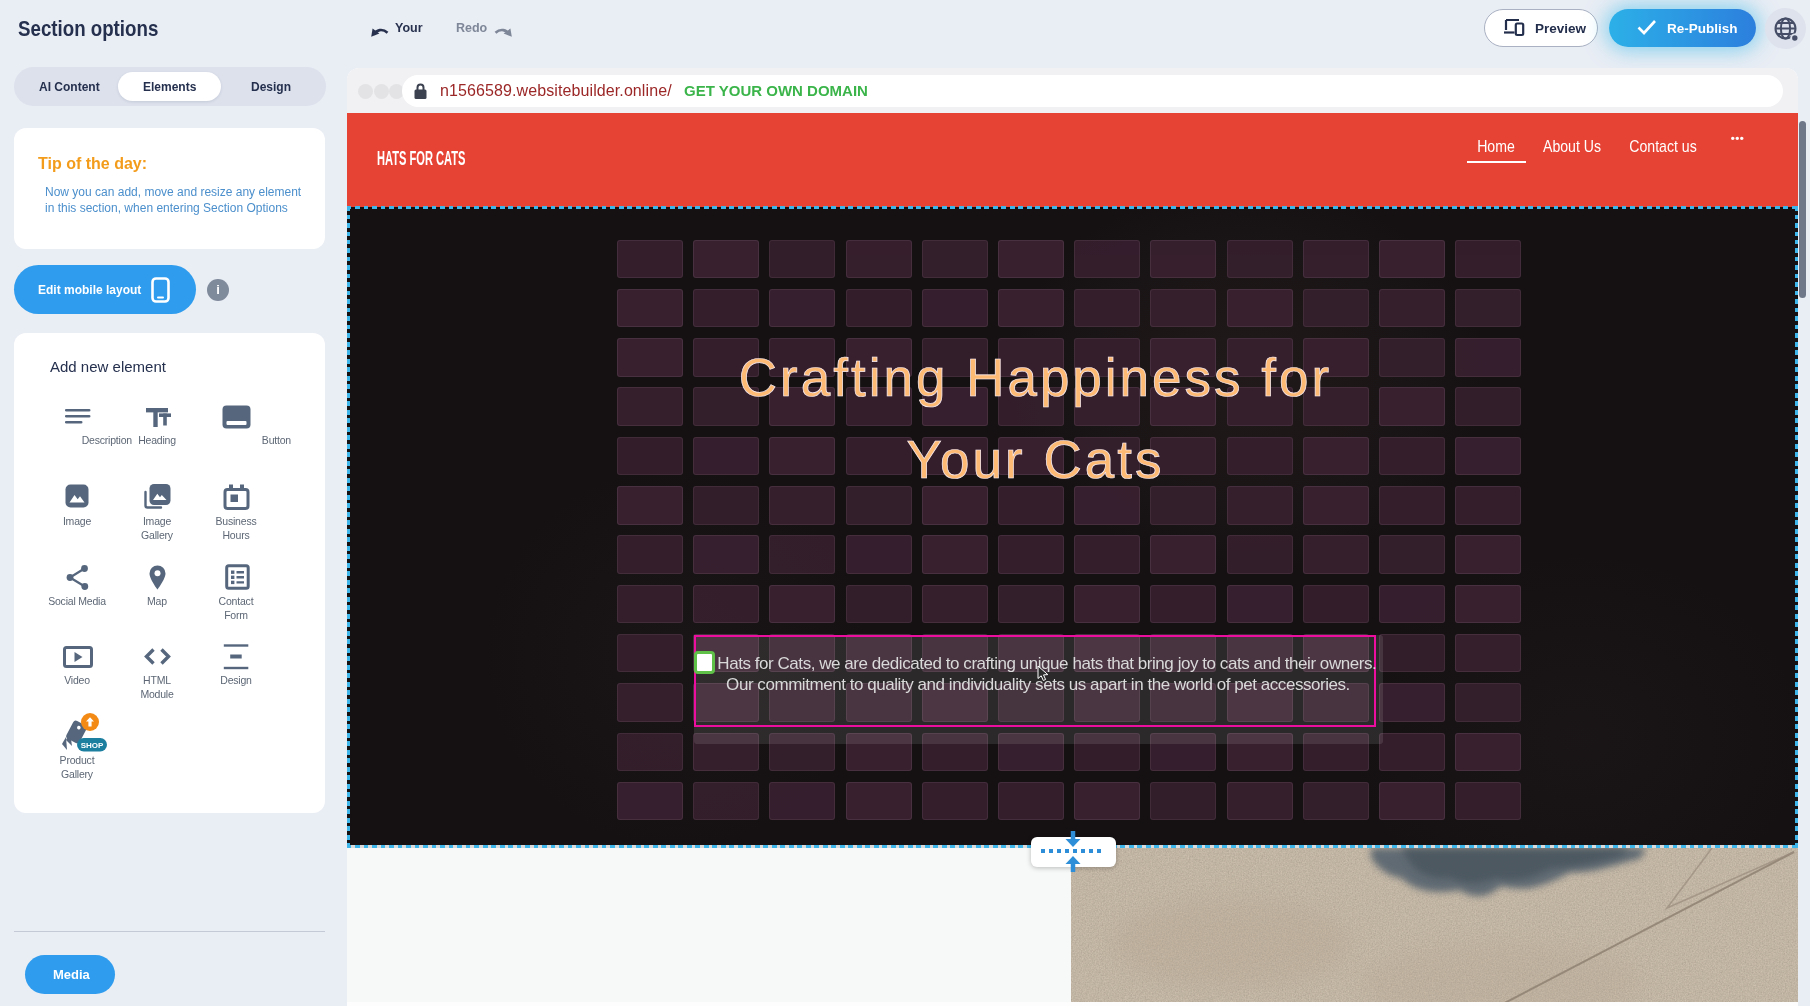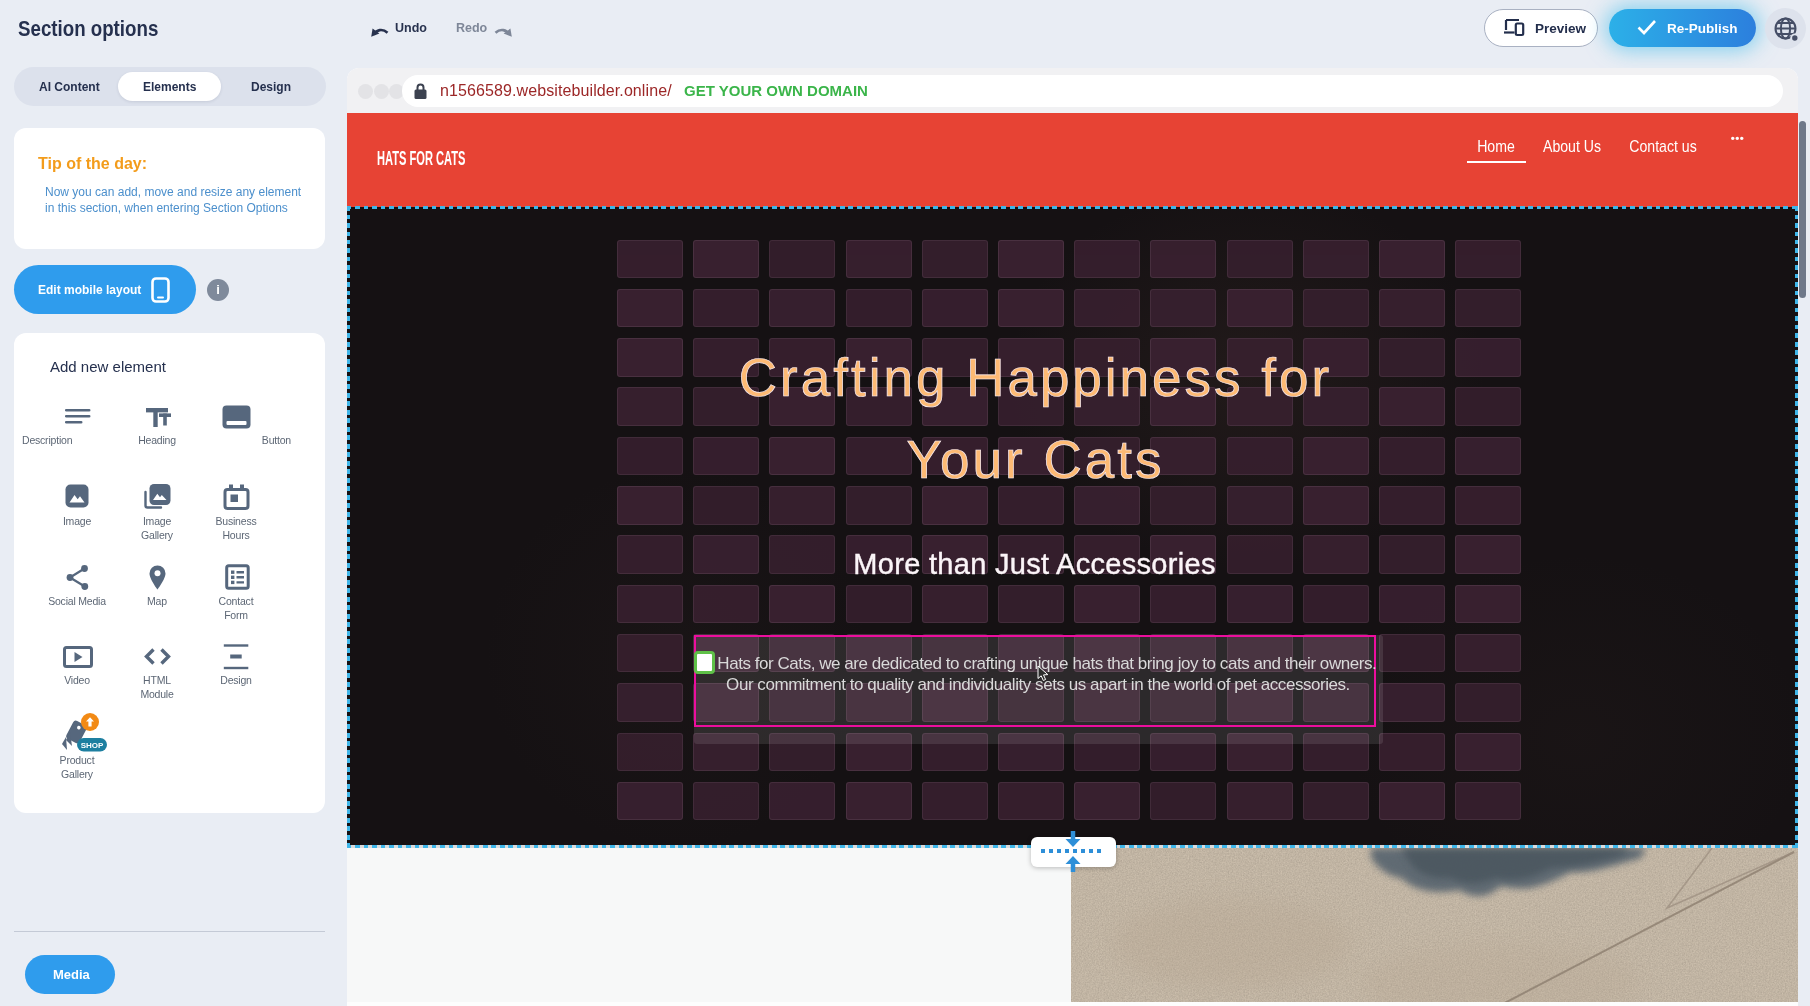--- a/index.html
+++ b/index.html
@@ -11,21 +11,21 @@
 </head>
 <body>
 
 <div class="abs" style="left:18px;top:17px;font-size:21.5px;font-weight:bold;color:#25304e;transform:scaleX(0.87);transform-origin:left;">Section options</div>
 
 <div class="abs" style="left:370px;top:18px;width:200px;height:24px;">
   <svg class="abs" style="left:1px;top:8px;" width="20" height="12" viewBox="0 0 20 12">
     <path d="M2.8 8.8 C 5.2 3.6, 11.5 2.2, 16.5 6.8" fill="none" stroke="#28324e" stroke-width="2.6"></path>
     <path d="M0.2 10.8 L1.6 2.6 L8.4 7.4 Z" fill="#28324e"></path>
   </svg>
-  <span class="abs" style="left:25px;top:3px;font-size:12.5px;font-weight:bold;color:#28324e;">Undo</span>
+  <span class="abs" style="left:25px;top:3px;font-size:12.5px;font-weight:bold;color:#28324e;">Your</span>
   <span class="abs" style="left:86px;top:3px;font-size:12.5px;font-weight:bold;color:#7e8798;">Redo</span>
   <svg class="abs" style="left:122px;top:8px;" width="20" height="12" viewBox="0 0 20 12">
     <path d="M17.2 8.8 C 14.8 3.6, 8.5 2.2, 3.5 6.8" fill="none" stroke="#7e8798" stroke-width="2.6"></path>
     <path d="M19.8 10.8 L18.4 2.6 L11.6 7.4 Z" fill="#7e8798"></path>
   </svg>
 </div>
 
 <div class="abs" style="left:1484px;top:9px;width:114px;height:38px;border:1px solid #a9b1c2;border-radius:19px;background:#fff;"></div>
 <svg class="abs" style="left:1502px;top:17px;" width="24" height="22" viewBox="0 0 24 22">
   <path d="M4 3 H17 M4 3 V13" fill="none" stroke="#232e4c" stroke-width="2.2"></path>
@@ -66,21 +66,21 @@
   <path d="M7 20.5 h5" stroke="#fff" stroke-width="2" stroke-linecap="round"></path>
 </svg>
 <div class="abs" style="left:207px;top:279px;width:22px;height:22px;border-radius:50%;background:#7f8a9b;color:#fff;font-size:13px;font-weight:bold;text-align:center;line-height:22px;">i</div>
 
 <div class="abs" style="left:14px;top:333px;width:311px;height:480px;background:#fff;border-radius:12px;"></div>
 <div class="abs" style="left:50px;top:358px;font-size:15px;color:#25304e;">Add new element</div>
 
 <svg class="abs" style="left:65px;top:408px;" width="26" height="20" viewBox="0 0 26 20">
 <path d="M1.2 2.2 h23 M1.2 8.2 h23 M1.2 14.2 h15" stroke="#56677d" stroke-width="2.6" stroke-linecap="round"></path>
   </svg>
-<div class="abs" style="left:22px;top:434px;width:110px;text-align:left;font-size:10.5px;letter-spacing:-0.2px;line-height:13.5px;color:#5d6775;">Description</div>
+<div class="abs" style="left:22px;top:434px;width:110px;text-align:right;font-size:10.5px;letter-spacing:-0.2px;line-height:13.5px;color:#5d6775;">Description</div>
 <svg class="abs" style="left:144px;top:406px;" width="28" height="24" viewBox="0 0 28 24">
 <path d="M2 4.2 h22" stroke="#56677d" stroke-width="4.4"></path>
 <path d="M11.5 2 v19" stroke="#56677d" stroke-width="4.4"></path>
 <path d="M15 9.2 h12" stroke="#56677d" stroke-width="3.6"></path>
 <path d="M21 7.5 v12" stroke="#56677d" stroke-width="3.6"></path>
   </svg>
 <div class="abs" style="left:102px;top:434px;width:110px;text-align:center;font-size:10.5px;letter-spacing:-0.2px;line-height:13.5px;color:#5d6775;">Heading</div>
 <svg class="abs" style="left:222px;top:405px;" width="29" height="24" viewBox="0 0 29 24">
 <rect x="0.5" y="0.5" width="28" height="23" rx="4" fill="#56677d"></rect>
 <rect x="4.5" y="16" width="20" height="4" rx="1" fill="#fff"></rect>
@@ -323,21 +323,20 @@
         <i style="left:574.8px;top:574.8px;opacity:0.9"></i>
         <i style="left:651.0px;top:574.8px;opacity:0.92"></i>
         <i style="left:727.2px;top:574.8px;opacity:1.0"></i>
         <i style="left:803.4px;top:574.8px;opacity:0.85"></i>
         <i style="left:879.6px;top:574.8px;opacity:0.95"></i>
         <i style="left:955.8px;top:574.8px;opacity:0.88"></i>
         <i style="left:1032.0px;top:574.8px;opacity:1.0"></i>
         <i style="left:1108.2px;top:574.8px;opacity:0.9"></i>
       </div>
     <div class="abs" style="left:-37px;top:130px;width:1451px;text-align:center;font-size:53px;line-height:82px;color:#fdba74;letter-spacing:3px;-webkit-text-stroke:0.7px #f8ecf3;">Crafting Happiness for<br>Your Cats</div>
-    <div class="abs" style="left:-38px;top:340px;width:1451px;text-align:center;font-size:29px;line-height:34px;letter-spacing:0.3px;color:#fbf5f8;-webkit-text-stroke:0.4px #fbf5f8;">More than Just Accessories</div>
 
     <div class="abs" style="left:347px;top:428px;width:689px;height:109px;background:rgba(255,255,255,0.10);border-radius:3px;"></div>
 
     <div class="abs" style="left:347.4px;top:428px;width:681.6px;height:92px;border:2px solid #ec0e9e;"></div>
 
     <div class="abs" style="left:347.4px;top:444px;width:20.5px;height:22.7px;background:#fff;border:3.5px solid #5fc148;border-radius:4px;"></div>
     <div class="abs" style="left:199.8px;top:445.5px;width:1000px;text-align:center;font-size:17px;letter-spacing:-0.45px;line-height:21.3px;color:#d9d9d9;white-space:nowrap;">Hats for Cats, we are dedicated to crafting unique hats that bring joy to cats and their owners.</div>
     <div class="abs" style="left:191px;top:466.8px;width:1000px;text-align:center;font-size:17px;letter-spacing:-0.45px;line-height:21.3px;color:#d9d9d9;white-space:nowrap;">Our commitment to quality and individuality sets us apart in the world of pet accessories.</div>
 
     <svg class="abs" style="left:690px;top:458px;" width="14" height="18" viewBox="0 0 14 18">

